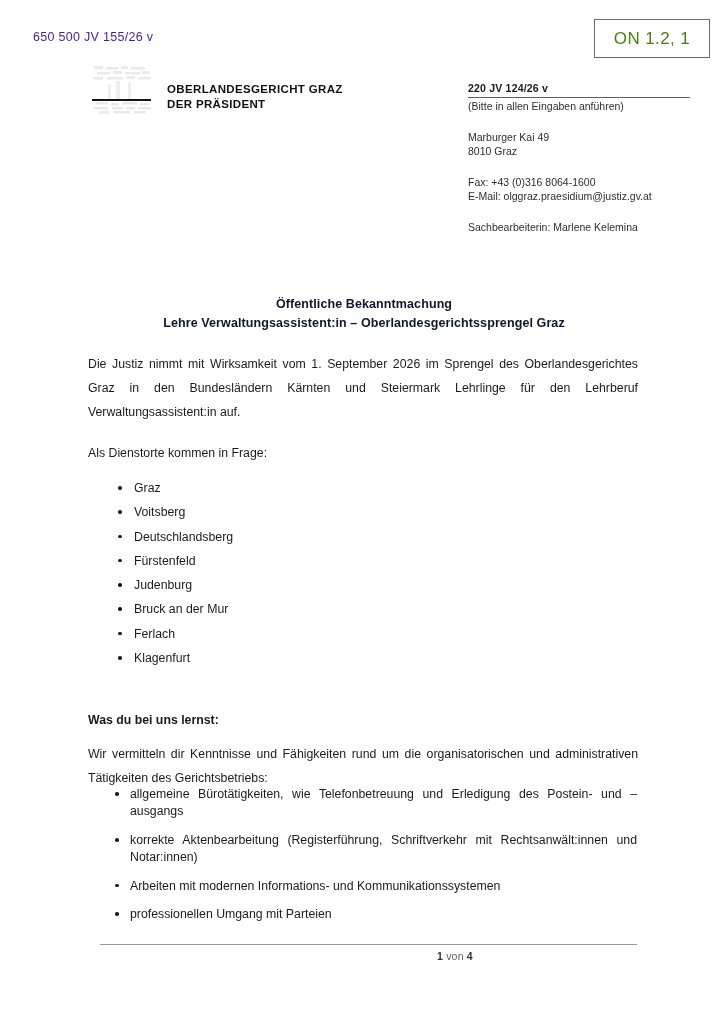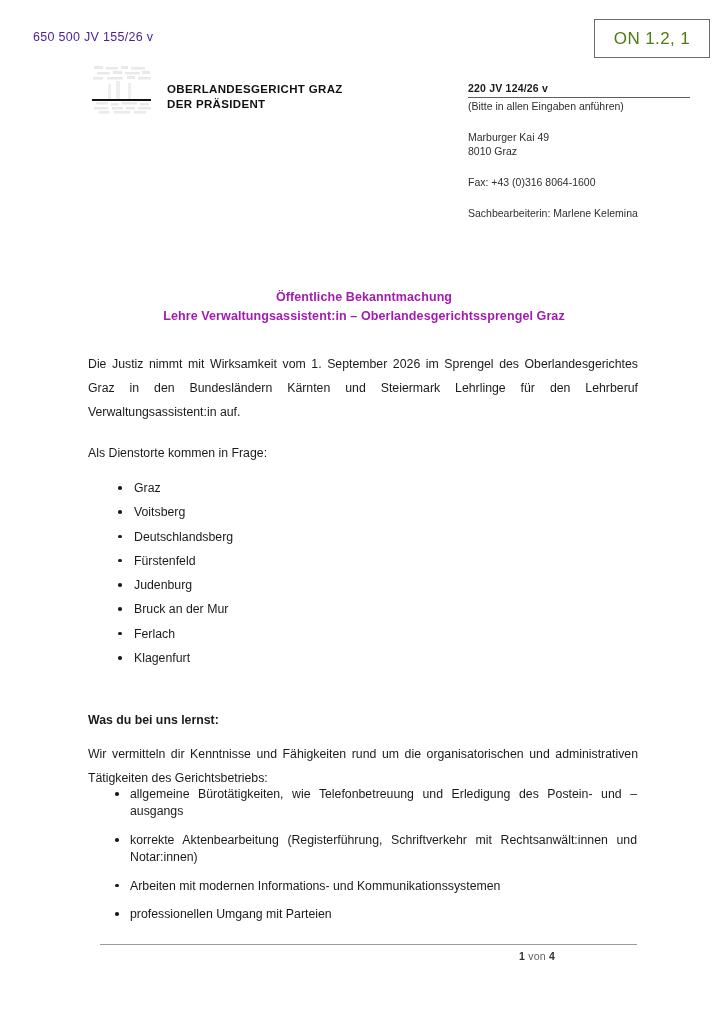--- a/index.html
+++ b/index.html
@@ -136,28 +136,28 @@
     font-size: 10.5px;
     color: #2e2e2e;
   }
   .contact-group { margin-top: 17px; }
   .contact-group div { white-space: nowrap; }
 
   
   .doc-title {
     position: absolute;
     left: 88px;
-    top: 288px;
+    top: 295px;
     width: 552px;
     text-align: center;
     font-size: 12.5px;
     font-weight: 700;
     line-height: 1.52;
     letter-spacing: 0.1px;
-    color: #a21caf;
+    color: #0f172a;
   }
 
   
   .para {
     position: absolute;
     left: 88px;
     width: 550px;
     text-align: justify;
     text-justify: inter-word;
     font-size: 12.3px;
@@ -233,21 +233,21 @@
     top: 944px;
     width: 537px;
     height: 1px;
     background: #9a9a9a;
   }
   .footer-page {
     position: absolute;
     left: 437px;
     top: 950px;
     width: 200px;
-    text-align: center;
+    text-align: left;
     font-size: 10.5px;
     color: #5d5d5d;
     letter-spacing: 0.2px;
   }
   .footer-page b { color: #333; font-weight: 700; }
 </style>
 </head>
 <body>
 
 <div class="page">
@@ -305,20 +305,21 @@
     <div class="contact-ref">220 JV 124/26 v</div>
     <div class="contact-note">(Bitte in allen Eingaben anführen)</div>
 
     <div class="contact-group">
       <div>Marburger Kai 49</div>
       <div>8010 Graz</div>
     </div>
 
     <div class="contact-group">
       <div>Fax: +43 (0)316 8064-1600</div>
+      <div>E-Mail: olggraz.praesidium@justiz.gv.at</div>
     </div>
 
     <div class="contact-group">
       <div>Sachbearbeiterin: Marlene Kelemina</div>
     </div>
   </div>
 
   <div class="doc-title">
     <div>Öffentliche Bekanntmachung</div>
     <div>Lehre Verwaltungsassistent:in – Oberlandesgerichtssprengel Graz</div>

